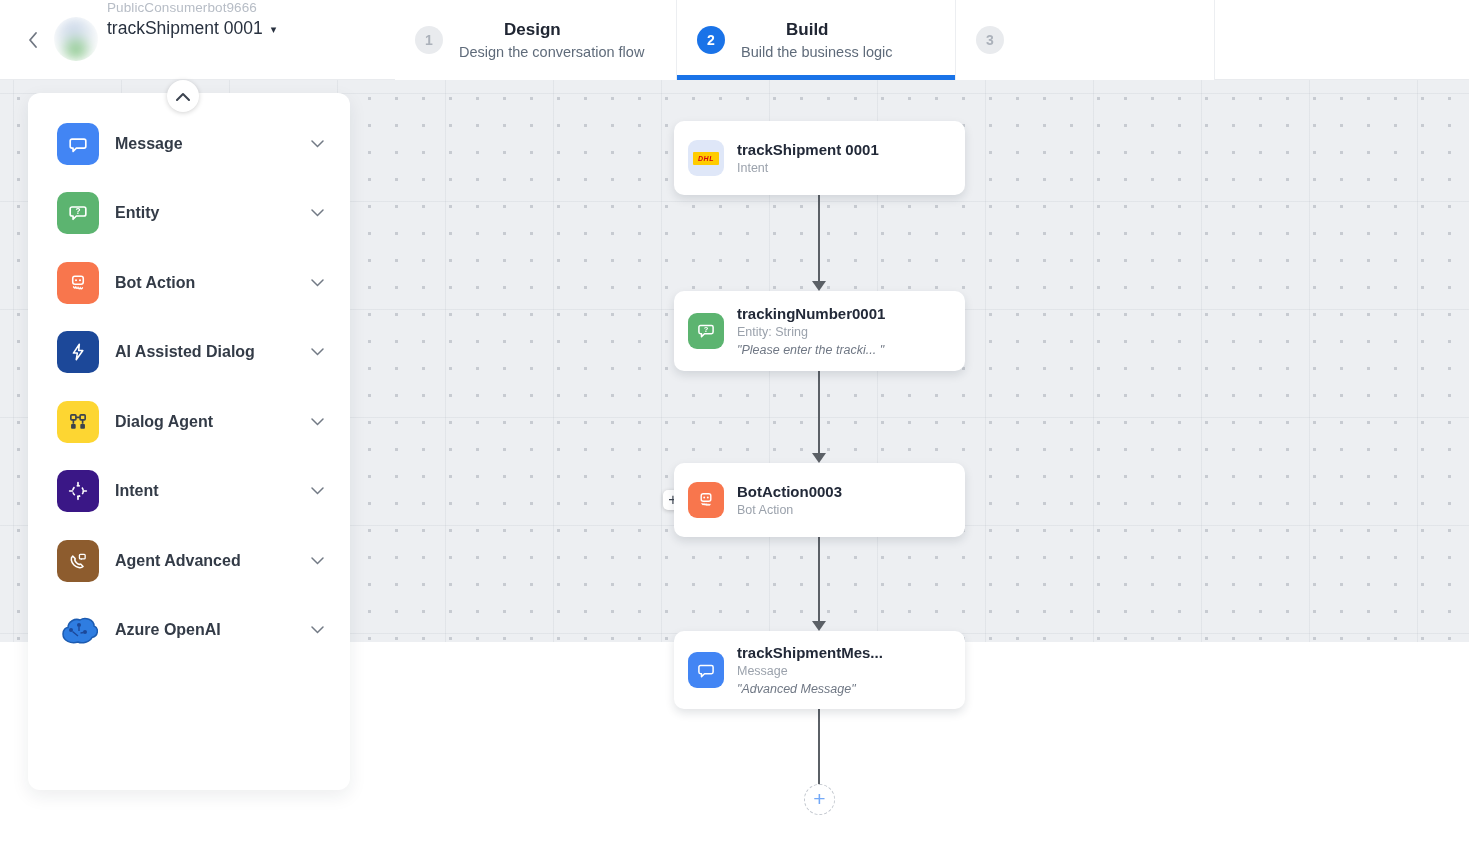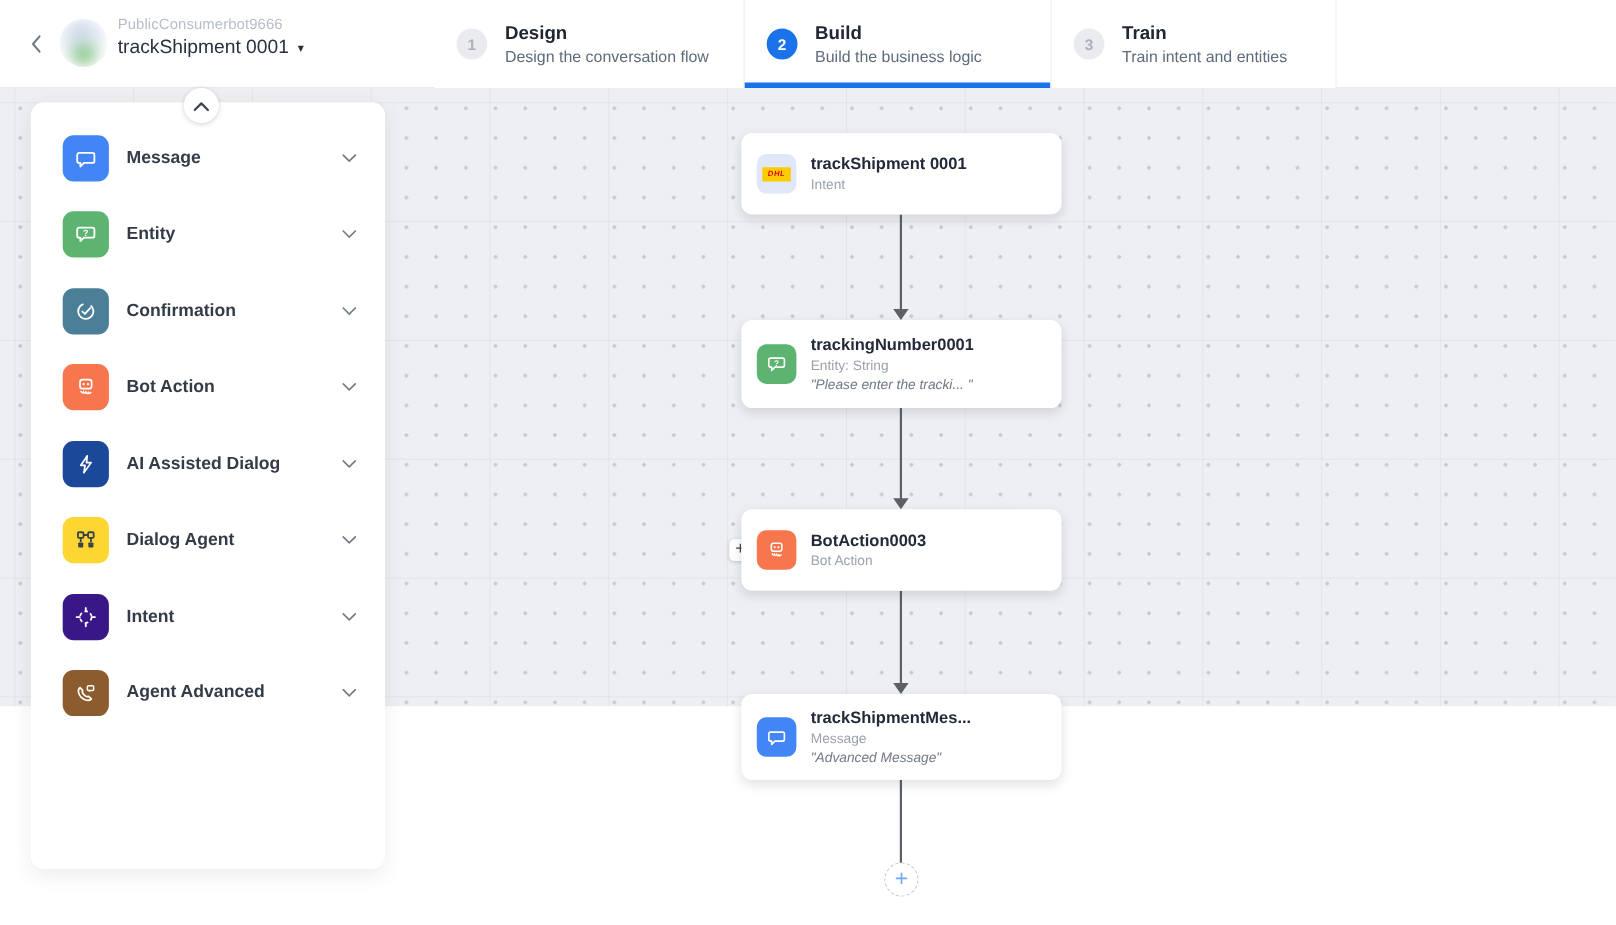--- a/index.html
+++ b/index.html
@@ -13,36 +13,36 @@
   .back-btn { position:absolute; left:18px; top:26px; width:28px; height:28px;
     display:flex; align-items:center; justify-content:center; cursor:pointer; }
   .avatar-wrap { position:absolute; left:54px; top:17px; width:44px; height:44px;
     border-radius:50%; overflow:hidden; }
   .avatar-blur { width:100%; height:100%; border-radius:50%;
     background:
       radial-gradient(circle at 50% 74%, #8cc98c 0%, rgba(140,201,140,0) 45%),
       radial-gradient(circle at 45% 30%, #cdd9ea 0%, rgba(205,217,234,0) 60%),
       #f2f5f7;
     filter: blur(4px); }
-  .bot-meta { position:absolute; left:107px; top:14px; }
+  .bot-meta { position:absolute; left:107px; top:0; }
   .bot-sub { font-size:13.5px; color:#b7bdc6; letter-spacing:.1px; }
   .bot-title-row { display:flex; align-items:center; gap:8px; margin-top:3px; cursor:pointer; }
   .bot-title { font-size:17.5px; font-weight:500; color:#28313f; }
   .bot-caret { font-size:11px; color:#28313f; padding-top:2px; }
 
   .step { position:absolute; top:0; height:80px; display:flex; align-items:center;
     gap:16px; padding-left:20px; border-left:1px solid #eceef1; cursor:pointer; background:#fff; }
   .step-design { left:395px; width:281px; border-left:none; }
   .step-build  { left:676px; width:279px; }
   .step-train  { left:955px; width:260px; border-right:1px solid #eceef1; }
   .step-circle { width:28px; height:28px; border-radius:50%; background:#e9ebee;
     color:#abb1ba; font-weight:700; font-size:14px; display:flex;
     align-items:center; justify-content:center; flex:0 0 auto; }
   .step-build .step-circle { background:#1a73e8; color:#fff; }
-  .step-title { font-size:17px; font-weight:700; color:#202633; line-height:1.2; }
+  .step-title { font-size:17px; font-weight:700; color:#202633; line-height:1.2;margin-left:45px; }
   .step-sub { font-size:14.5px; color:#5f6b7a; margin-top:3px;text-align:right; }
   .step-underline { position:absolute; left:0; right:0; bottom:0; height:5px; background:#1a73e8; }
 
   
   .canvas { position:absolute; top:80px; left:0; width:1469px; height:562px;
     background-color:#edeff2;
     background-image:
       linear-gradient(to right, rgba(185,190,199,0.22) 1px, transparent 1px),
       linear-gradient(to bottom, rgba(185,190,199,0.22) 1px, transparent 1px),
       radial-gradient(circle, #c7cbd1 1.4px, transparent 1.8px);
@@ -130,24 +130,20 @@
     <div class="step step-build">
       <div class="step-circle">2</div>
       <div>
         <div class="step-title">Build</div>
         <div class="step-sub">Build the business logic</div>
       </div>
       <div class="step-underline"></div>
     </div>
     <div class="step step-train">
       <div class="step-circle">3</div>
-      <div>
-        <div class="step-title">Train</div>
-        <div class="step-sub">Train intent and entities</div>
-      </div>
     </div>
   </div>
 
   <div class="canvas">
 
     <div class="collapse-btn">
       <svg width="14" height="9" viewBox="0 0 14 9">
         <path d="M1 8 L7 2 L13 8" fill="none" stroke="#3c4450" stroke-width="2" stroke-linecap="round" stroke-linejoin="round"></path>
       </svg>
     </div>
@@ -176,34 +172,20 @@
             </svg>
         </div>
         <div class="pal-label">Entity</div>
         <div class="pal-chevron">
           <svg width="13" height="8" viewBox="0 0 13 8">
               <path d="M1 1 L6.5 6.5 L12 1" fill="none" stroke="#727a85" stroke-width="1.5" stroke-linecap="round"></path>
             </svg>
         </div>
       </div>
 
-      <div class="pal-item">
-        <div class="pal-icon" style="background:#4a7f97">
-          <svg width="22" height="22" viewBox="0 0 20 20">
-              <circle cx="10" cy="10" r="6.3" fill="none" stroke="#fff" stroke-width="1.5" stroke-dasharray="33 7" transform="rotate(-50 10 10)"></circle>
-              <path d="M7.2 10.2 L9.3 12.2 L13.6 7.4" fill="none" stroke="#fff" stroke-width="1.5" stroke-linecap="round" stroke-linejoin="round"></path>
-            </svg>
-        </div>
-        <div class="pal-label">Confirmation</div>
-        <div class="pal-chevron">
-          <svg width="13" height="8" viewBox="0 0 13 8">
-              <path d="M1 1 L6.5 6.5 L12 1" fill="none" stroke="#727a85" stroke-width="1.5" stroke-linecap="round"></path>
-            </svg>
-        </div>
-      </div>
 
       <div class="pal-item">
         <div class="pal-icon" style="background:#f8764d">
           <svg width="22" height="22" viewBox="0 0 20 20">
               <rect x="5.2" y="3.8" width="9.6" height="7.4" rx="2" fill="none" stroke="#fff" stroke-width="1.4"></rect>
               <circle cx="8.2" cy="7.5" r="0.95" fill="#fff"></circle>
               <circle cx="11.8" cy="7.5" r="0.95" fill="#fff"></circle>
               <path d="M6 13.5 q1 2 2 .3 q1 2 2 .3 q1 2 2 .3 q1 1.6 2 0" fill="none" stroke="#fff" stroke-width="1.3" stroke-linecap="round"></path>
             </svg>
         </div>
@@ -272,20 +254,37 @@
         </div>
         <div class="pal-label">Agent Advanced</div>
         <div class="pal-chevron">
           <svg width="13" height="8" viewBox="0 0 13 8">
               <path d="M1 1 L6.5 6.5 L12 1" fill="none" stroke="#727a85" stroke-width="1.5" stroke-linecap="round"></path>
             </svg>
         </div>
       </div>
 
 
+      <div class="pal-item">
+        <div class="pal-icon flat">
+          <svg width="40" height="30" viewBox="0 0 40 30">
+              <path d="M20 27 c-7 2 -15 -1 -15 -8 c0 -4.5 3 -6.5 5 -6.5 c0 -6 7 -9.5 12 -7.5 c5 -3.5 14 -.5 14 6 c5 2 4.5 10 -2 11.5 c-2 4.5 -10 6.5 -14 4.5 z" fill="#2f7de1" stroke="#1c5bb0" stroke-width="1.5"></path>
+              <circle cx="13" cy="15" r="2" fill="#1c4899"></circle>
+              <circle cx="21" cy="10" r="2" fill="#1c4899"></circle>
+              <circle cx="27" cy="17" r="2" fill="#1c4899"></circle>
+              <path d="M14.5 16.5 L20 21 M21 12 v4 M22.5 18 l3 -.5" stroke="#1c4899" stroke-width="1.4" fill="none"></path>
+            </svg>
+        </div>
+        <div class="pal-label">Azure OpenAI</div>
+        <div class="pal-chevron">
+          <svg width="13" height="8" viewBox="0 0 13 8">
+              <path d="M1 1 L6.5 6.5 L12 1" fill="none" stroke="#727a85" stroke-width="1.5" stroke-linecap="round"></path>
+            </svg>
+        </div>
+      </div>
     </div>
 
     <div class="vline" style="top:115px; height:88px;"></div>
     <div class="varrow" style="top:201px;"></div>
     <div class="vline" style="top:291px; height:84px;"></div>
     <div class="varrow" style="top:373px;"></div>
     <div class="vline" style="top:457px; height:85px;"></div>
     <div class="varrow" style="top:541px;"></div>
     <div class="vline" style="top:629px; height:76px;"></div>
 

